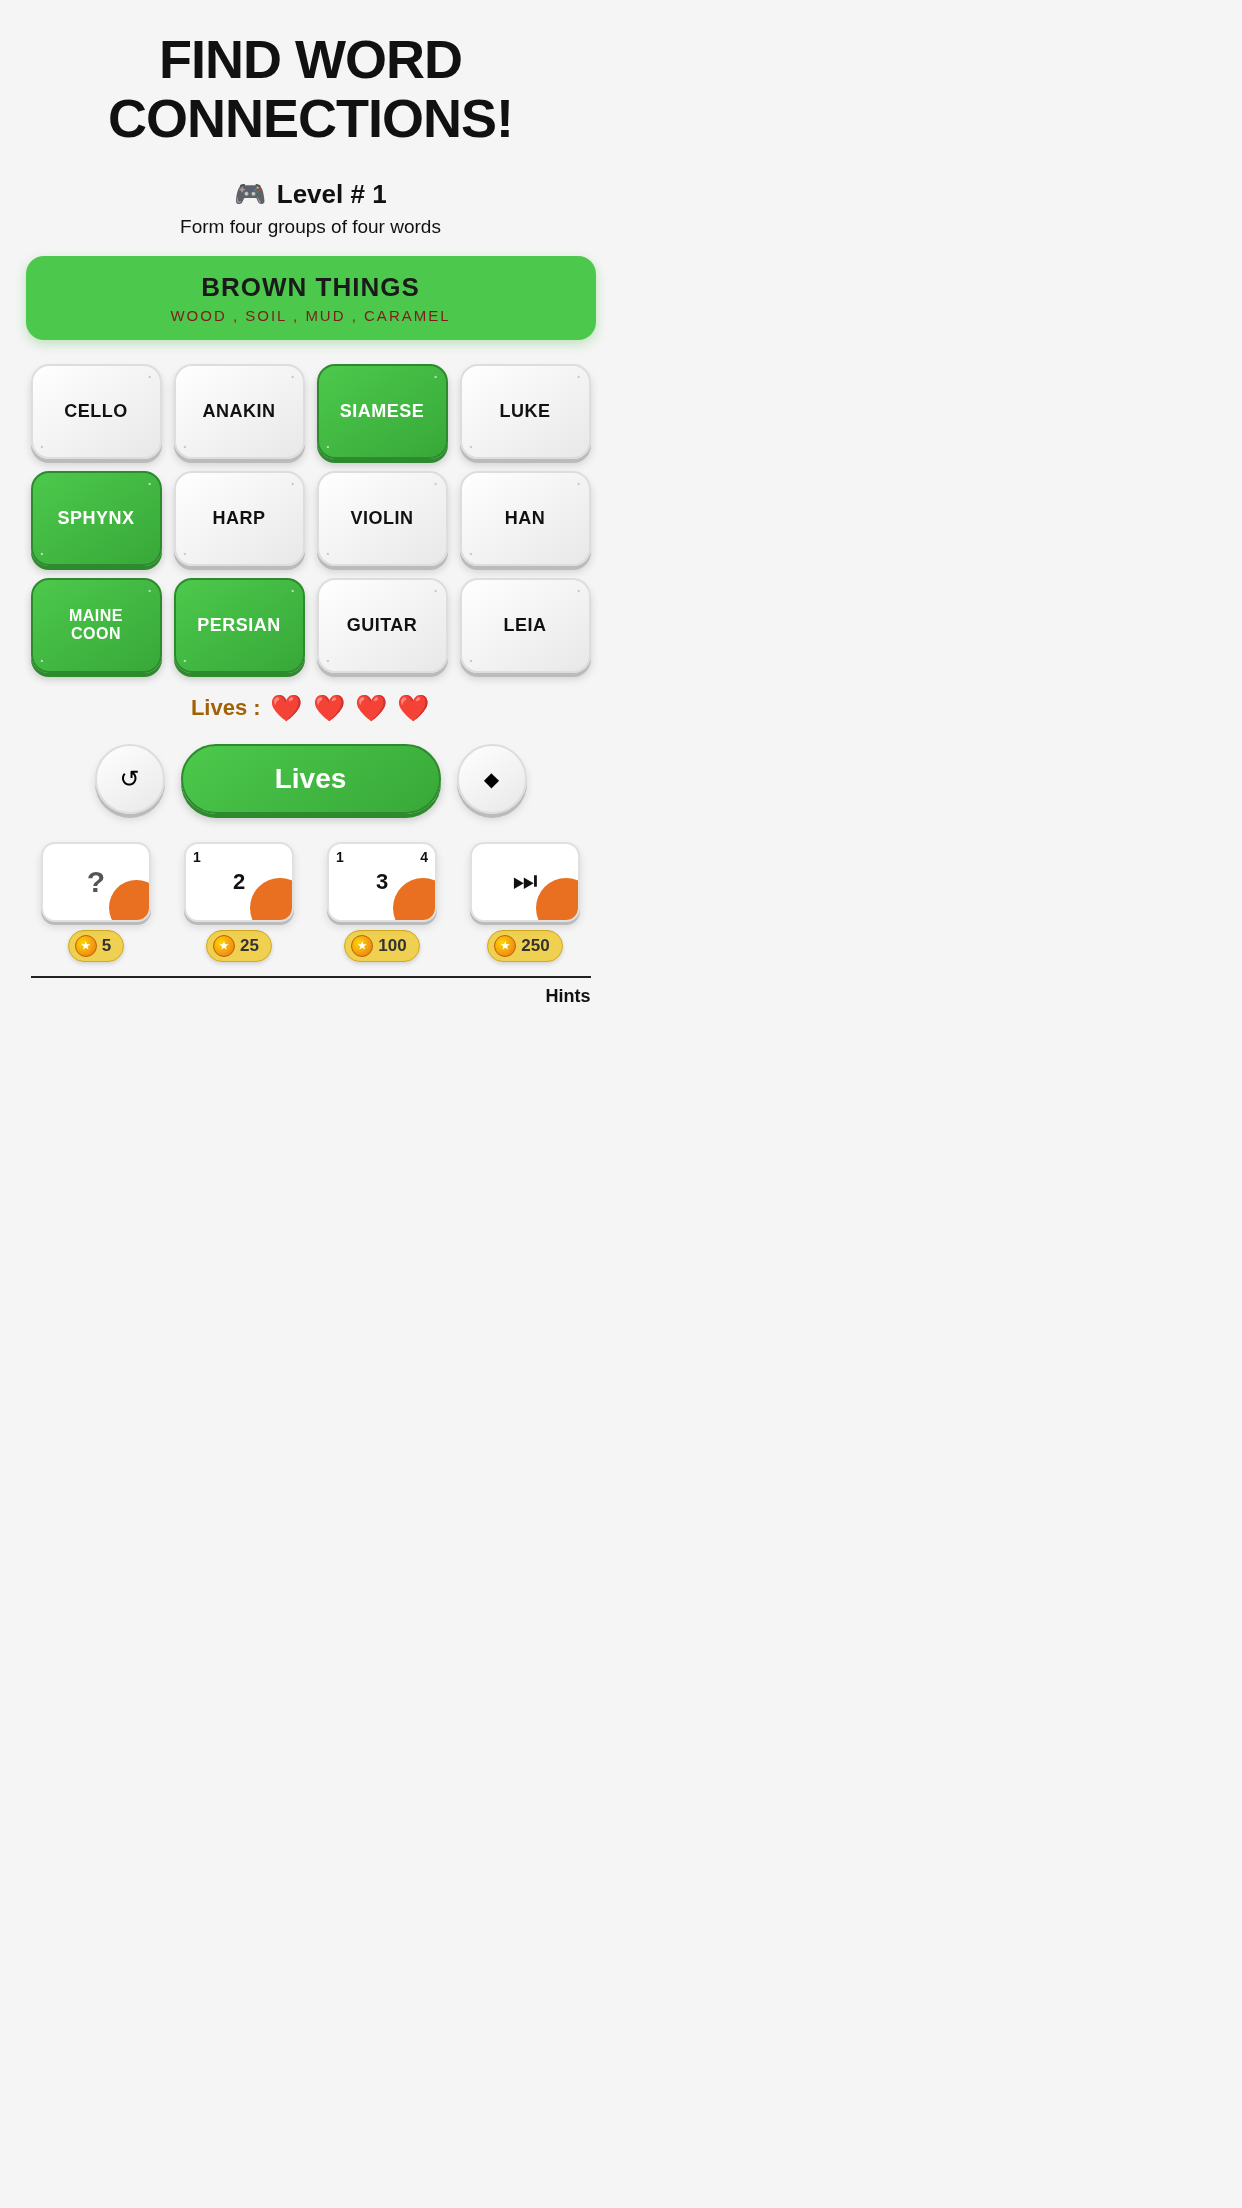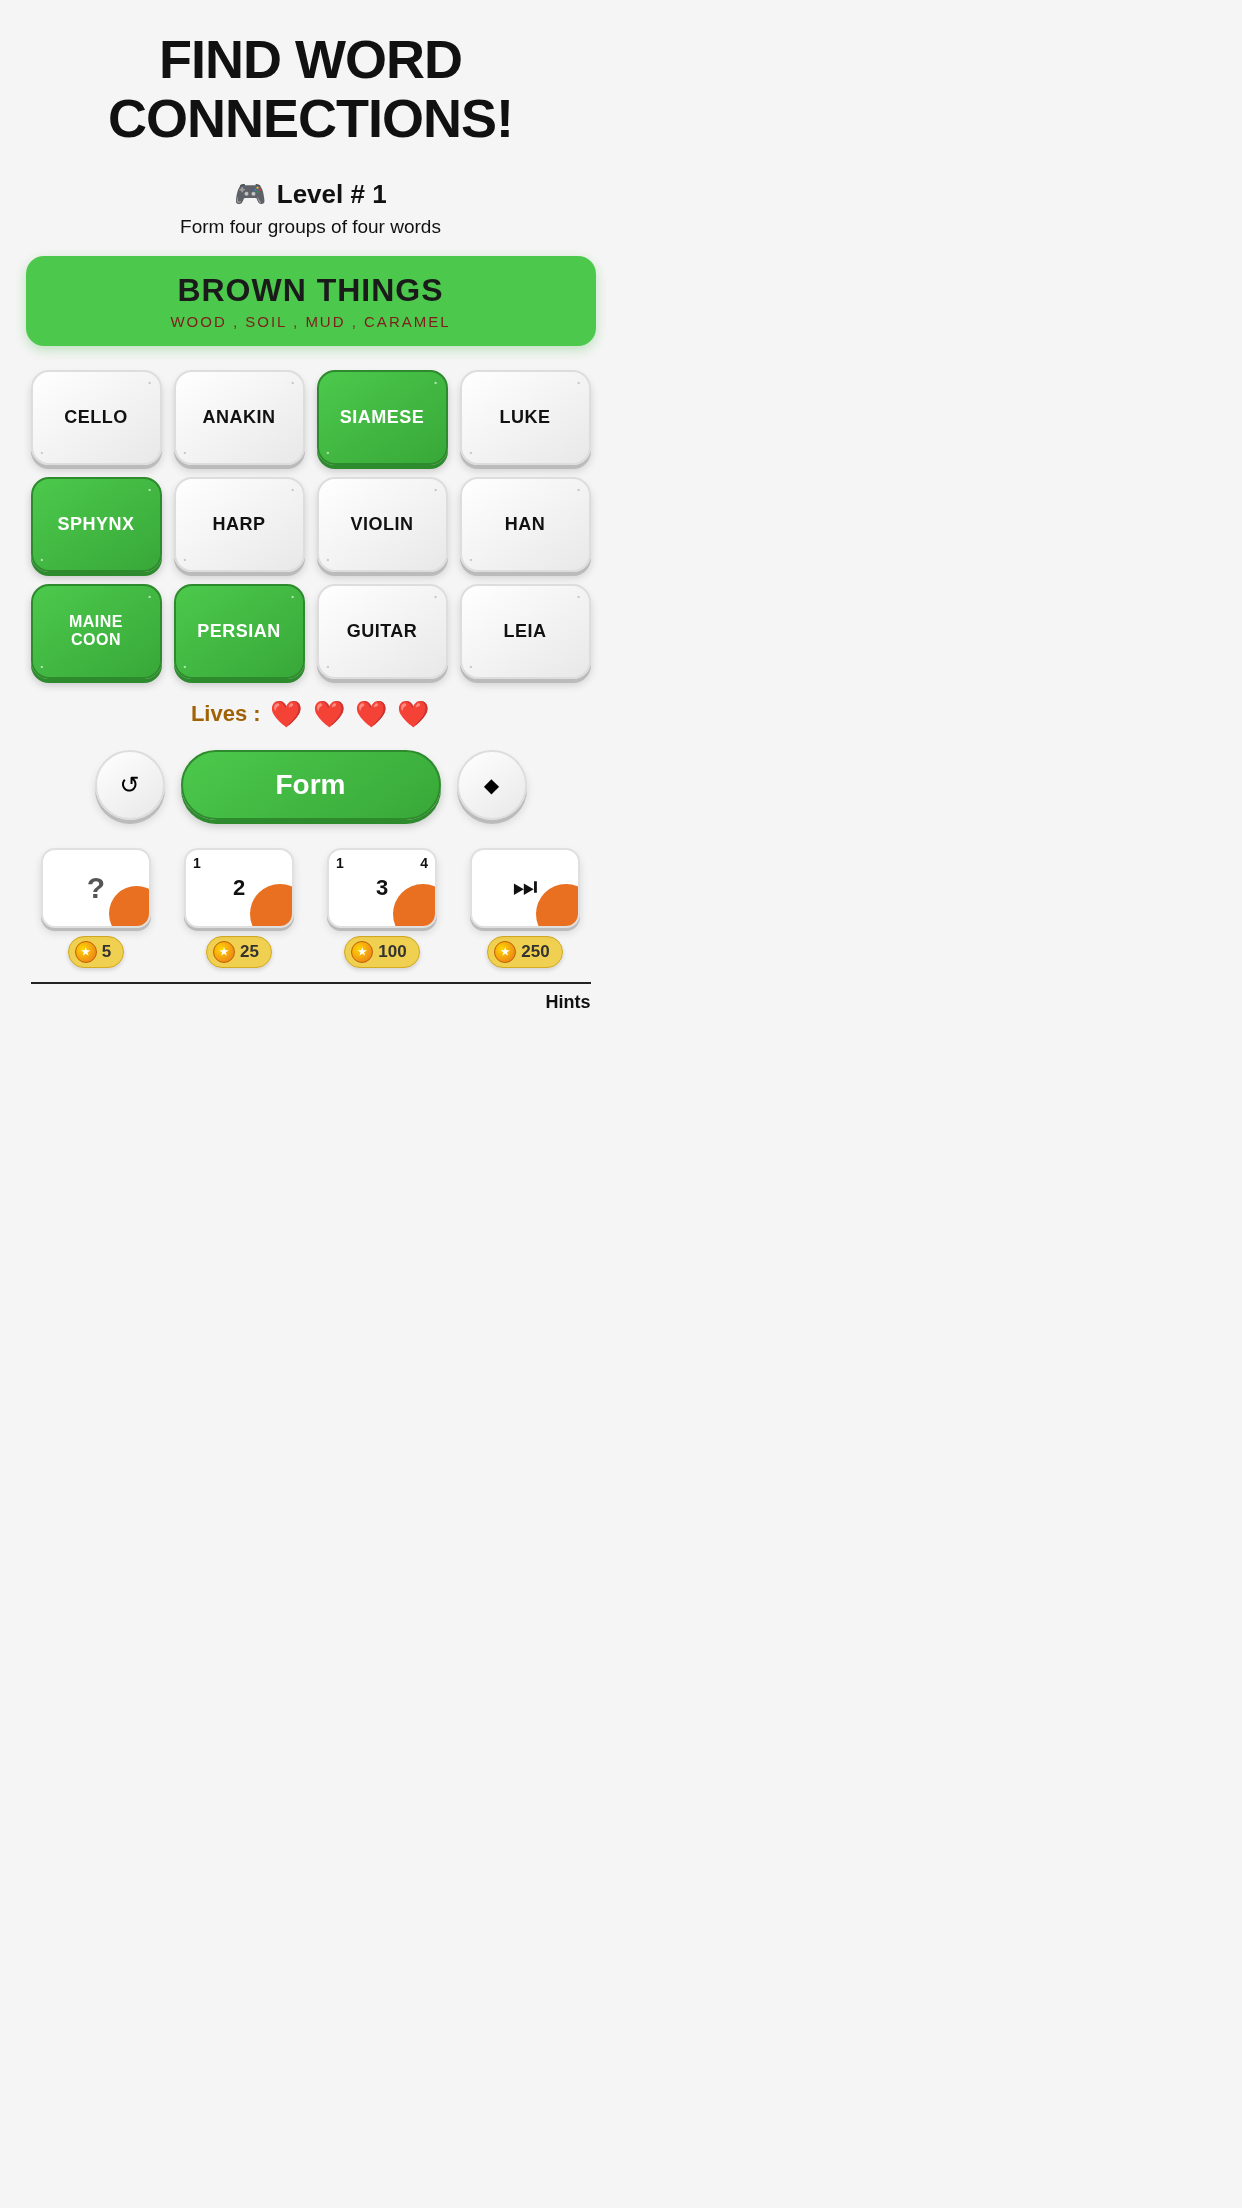--- a/index.html
+++ b/index.html
@@ -62,21 +62,21 @@
       background: #4cc94c;
       border-radius: 18px;
       width: 570px;
       padding: 16px 24px;
       text-align: center;
       margin-bottom: 24px;
       box-shadow: 0 4px 12px rgba(60,180,60,0.3);
     }
 
     .banner-title {
-      font-size: 32px;
+      font-size: 26px;
       font-weight: 900;
       color: #1a1a1a;
       letter-spacing: 1px;
       font-family: 'Arial Black', Arial, sans-serif;
     }
 
     .banner-words {
       font-size: 15px;
       color: #7f1d1d;
       letter-spacing: 2px;
@@ -412,21 +412,21 @@
   <span class="heart">❤️</span>
   <span class="heart">❤️</span>
   <span class="heart">❤️</span>
 </div>
 
 <div class="action-row">
   <div class="btn-circle">
     <span>↺</span>
   </div>
   <div class="btn-guess">
-    <span class="btn-guess-text">Form</span>
+    <span class="btn-guess-text">Lives</span>
   </div>
   <div class="btn-circle">
     <span style="font-size:20px;">◆</span>
   </div>
 </div>
 
 <div class="hints-section">
   <div class="hints-grid">
 
     <div class="hint-item">

